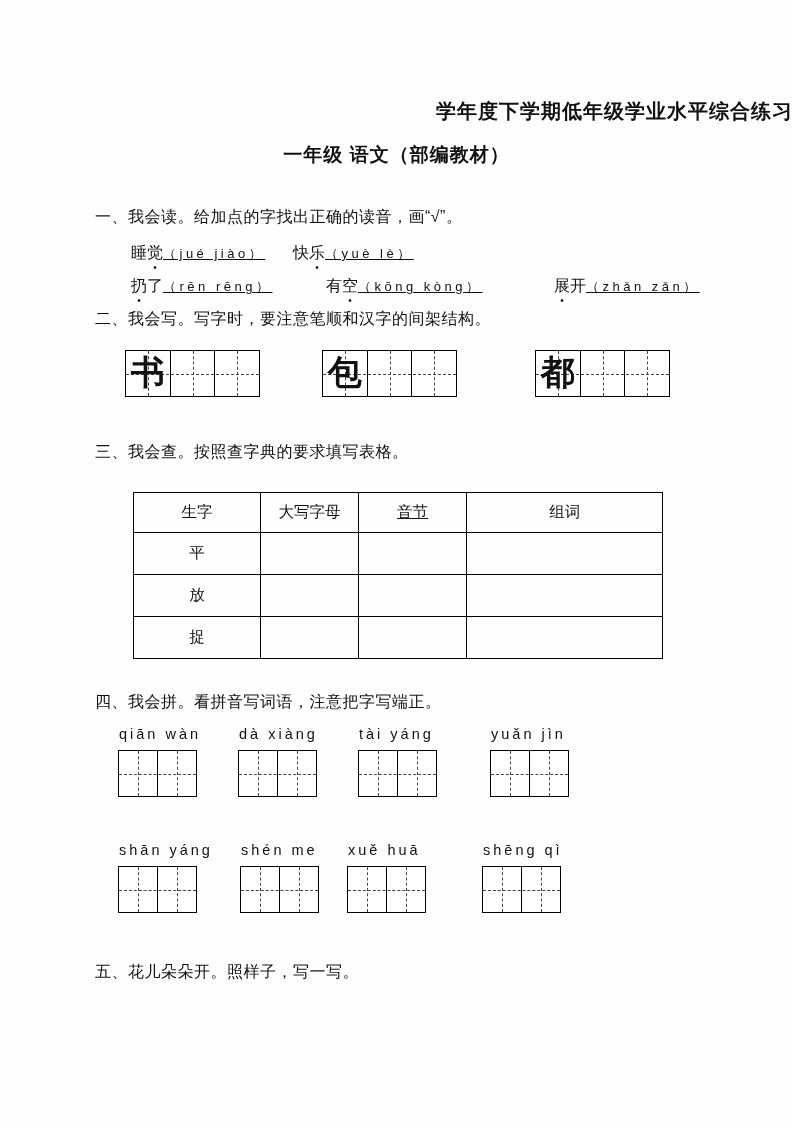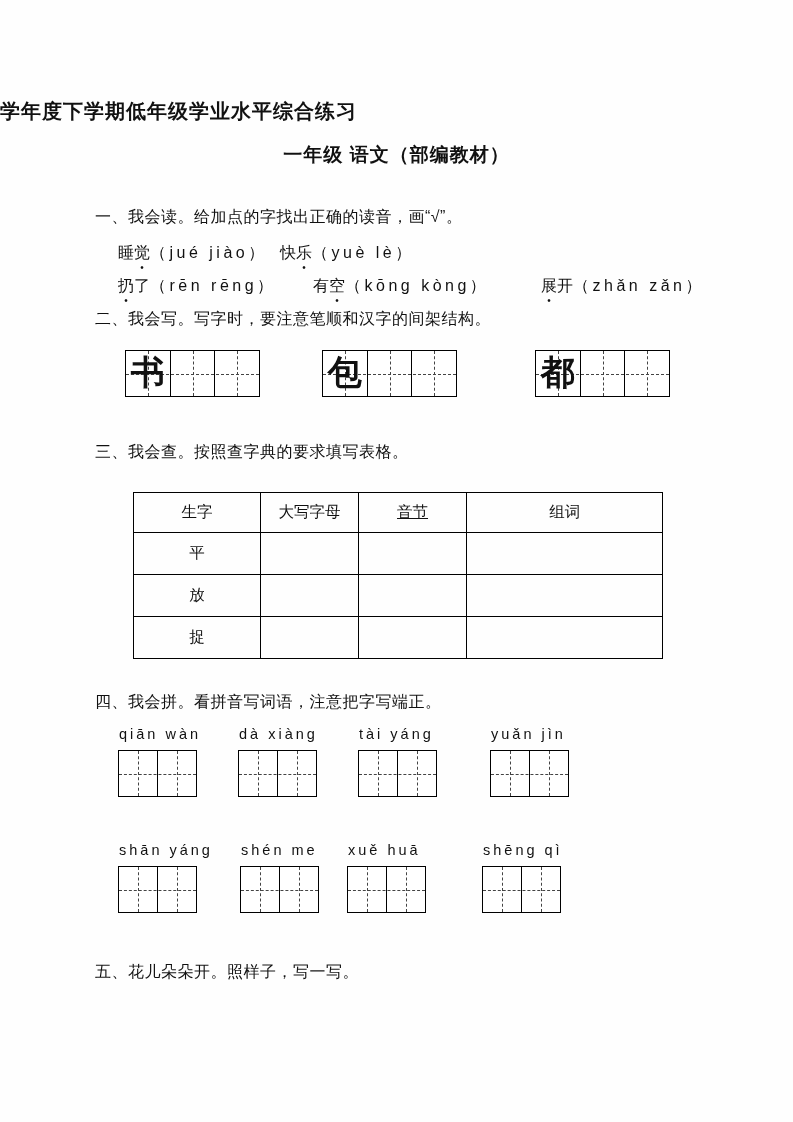--- a/index.html
+++ b/index.html
@@ -8,21 +8,21 @@
     position:relative;
     width:793px; height:1122px;
     margin:0 auto;
     background:#fefefe;
     color:#111;
     font-family:"Liberation Sans","DejaVu Sans",sans-serif;
     overflow:hidden;
   }
   .title {
     position:absolute; top:98px; left:0; width:100%;
-    text-align:left; font-size:20px; font-weight:bold; letter-spacing:1px;
+    text-align:right; font-size:20px; font-weight:bold; letter-spacing:1px;
   }
   .subtitle {
     position:absolute; top:142px; left:0; width:100%;
     text-align:center; font-size:19px; font-weight:bold; letter-spacing:1px;
   }
   .sec-heading {
     position:absolute; left:95px;
     font-size:16px; font-weight:normal; letter-spacing:0.5px; white-space:nowrap;
   }
   #s1-heading { top:207px; }
@@ -32,27 +32,27 @@
   #s5-heading { top:962px; }
 
   
   #s1-words { position:absolute; left:118px; top:243px; width:620px; font-size:16px; }
   .s1-row { display:flex; height:33px; align-items:flex-start; }
   .s1-item { white-space:nowrap; }
   .s1-row.r1 .s1-item:nth-child(1){ width:162px; }
   .s1-row.r1 .s1-item:nth-child(2){ width:263px; }
   .s1-row.r2 .s1-item:nth-child(1){ width:195px; }
   .s1-row.r2 .s1-item:nth-child(2){ width:228px; }
-  .hz { letter-spacing:0; }
+  .hz { letter-spacing:0;margin-left:13px; }
   .hz span { position:relative; display:inline-block; }
   .hz span.dotted::after {
     content:"•"; position:absolute; left:50%; bottom:-9px;
     transform:translateX(-50%); font-size:10px; line-height:10px;
   }
-  .pinyin { letter-spacing:3.5px; font-size:16px; }
+  .pinyin { letter-spacing:3.5px; font-size:13px;text-decoration:underline; }
 
   
   .wgrid { position:relative; display:flex; border:1.5px solid #000; background:#fff; }
   .wgrid::after { content:""; position:absolute; left:0; right:0; top:50%;
     border-top:1px dashed #444; pointer-events:none; }
   .wcell { position:relative; flex:1; border-left:1px solid #000; }
   .wcell:first-child { border-left:none; }
   .wcell::before { content:""; position:absolute; top:0; bottom:0; left:50%;
     border-left:1px dashed #444; }
   .grid-char {

